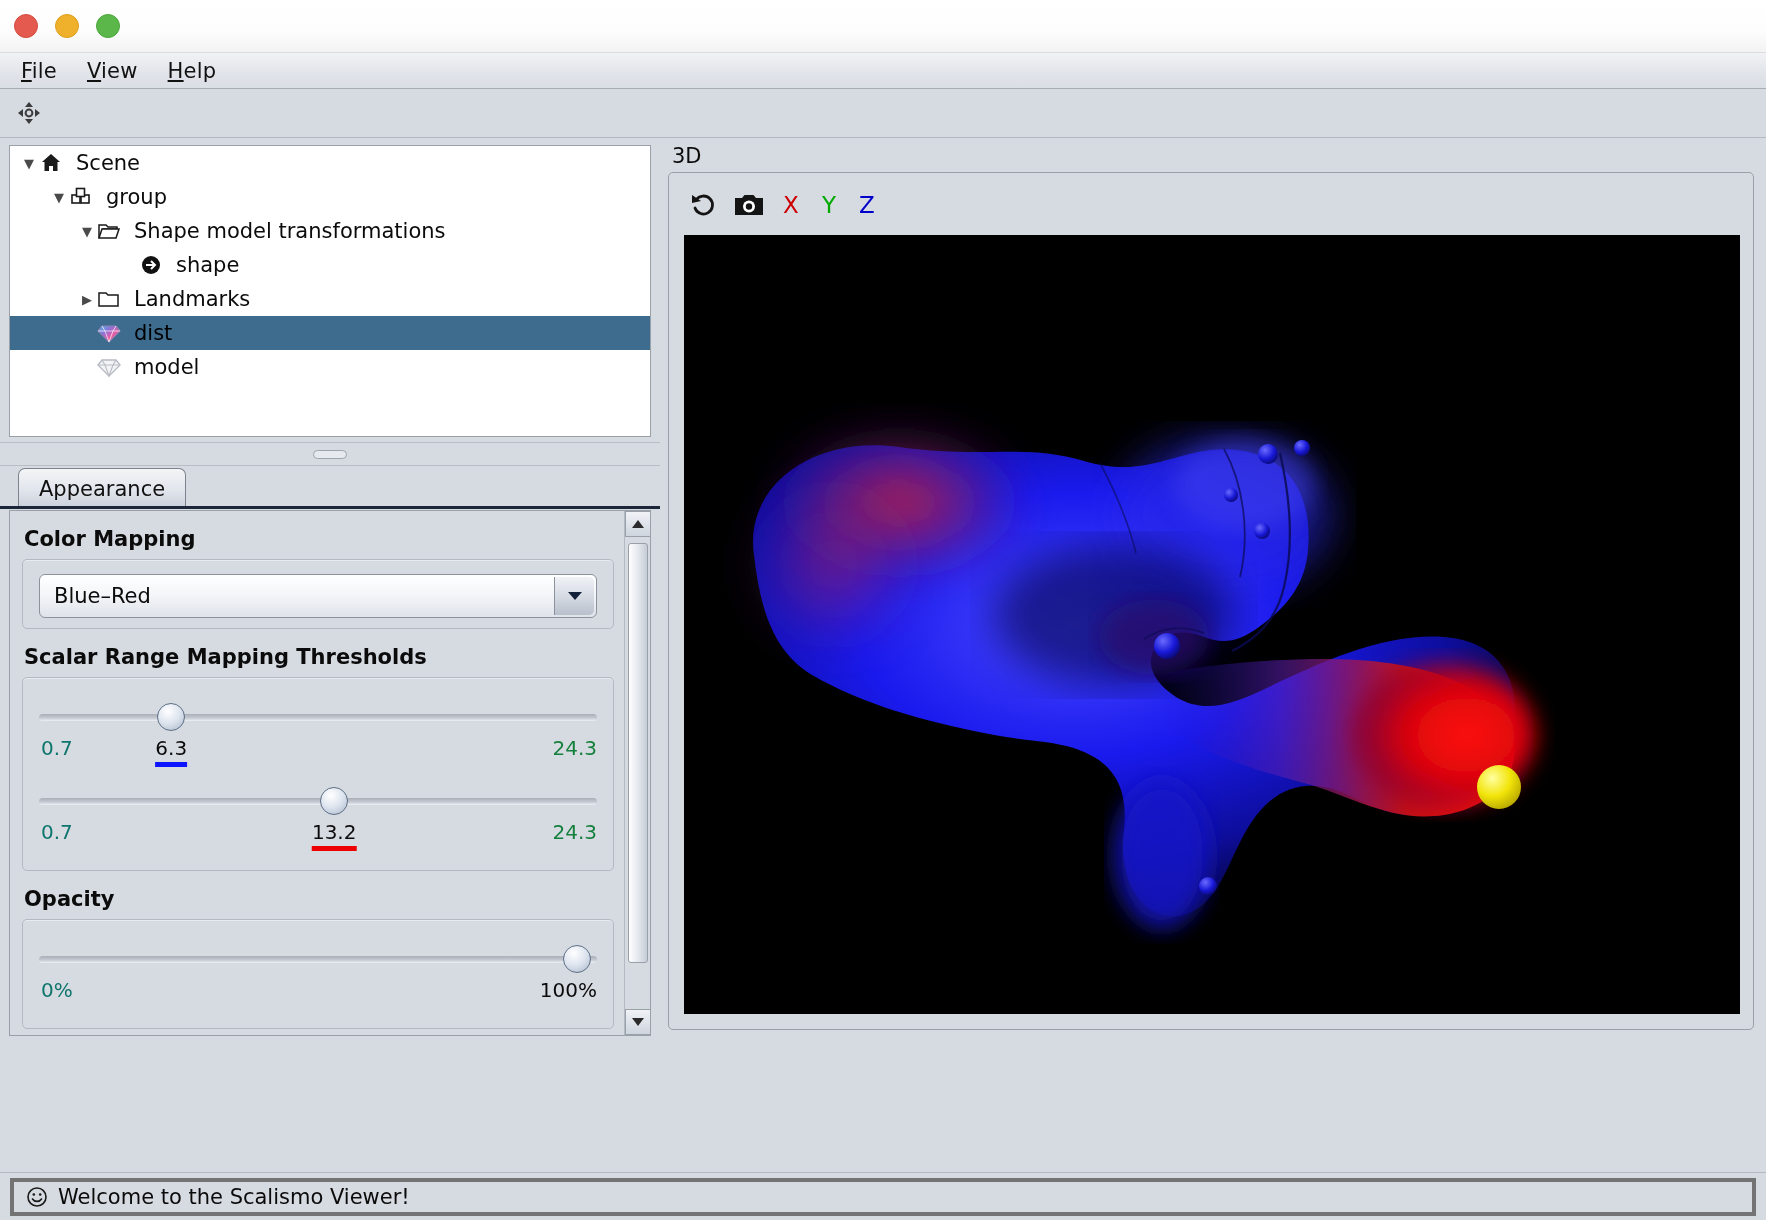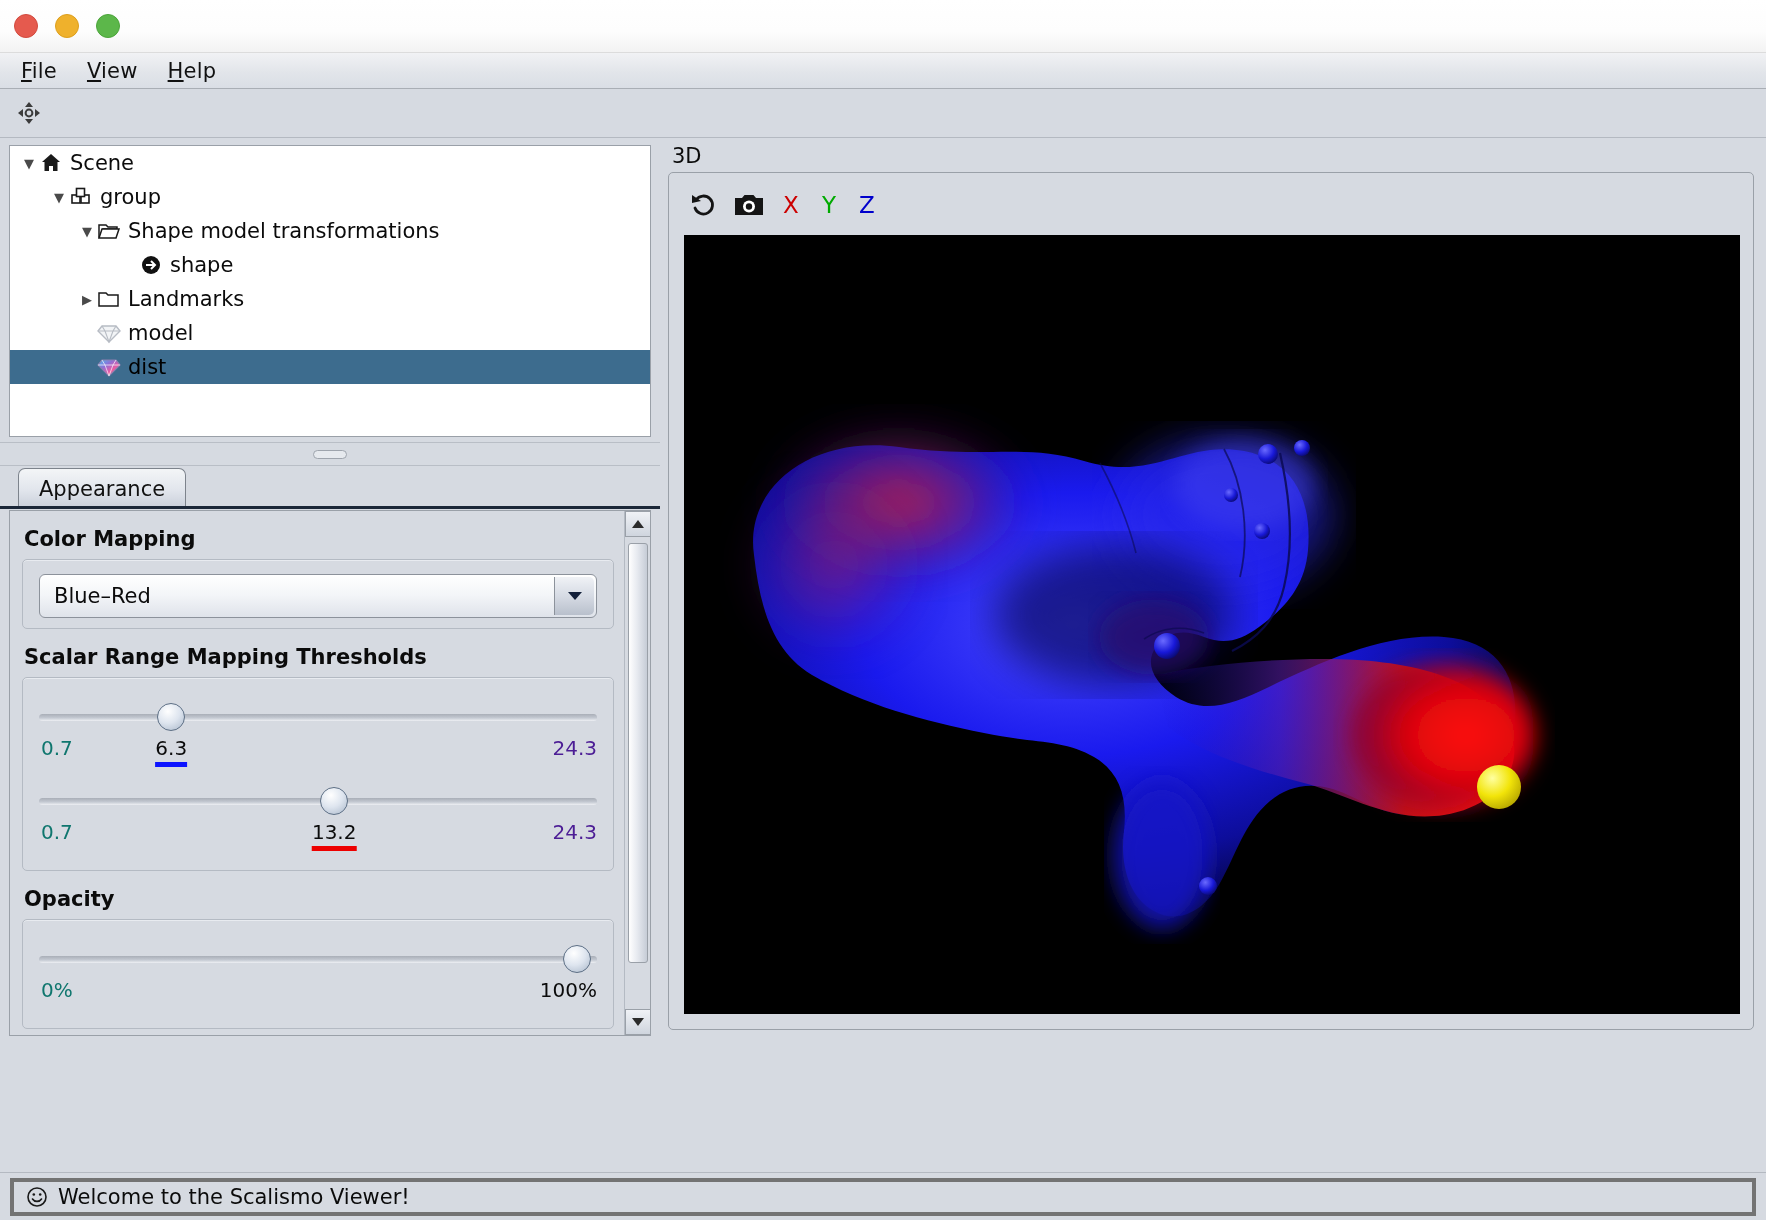--- a/index.html
+++ b/index.html
@@ -60,21 +60,21 @@
     font-size: 21px; color: #0b0b0b; padding-left: 10px; white-space: nowrap;
   }
   .tree-row.selected { background: #3d6c8e; color: #000; }
   .indent { display: inline-block; }
   .twisty {
     width: 18px; display: inline-block; text-align: center; font-size: 13px; color: #4a4a4a;
     flex: 0 0 18px;
   }
   .twisty.none { visibility: hidden; }
   .node-icon { width: 26px; flex: 0 0 26px; display: flex; align-items: center; justify-content: center; }
-  .node-label { margin-left: 6px; }
+  .node-label { margin-left: 12px; }
 
   
   .splitter {
     position: absolute; left: 0; top: 304px; width: 660px; height: 24px;
     background: #d6dae1;
     border-top: 1px solid #b9bec6; border-bottom: 1px solid #b9bec6;
     display: flex; align-items: center; justify-content: center;
   }
   .grip {
     width: 34px; height: 9px; border-radius: 6px;
@@ -143,21 +143,21 @@
     position: absolute; top: 3px; width: 28px; height: 28px; margin-left: -14px;
     border-radius: 50%;
     background: radial-gradient(circle at 38% 28%, #ffffff 0%, #dee5ef 48%, #a9b7c9 100%);
     border: 1px solid #5d6f85;
   }
   .slider-labels {
     position: relative; height: 40px; font-size: 20px;
   }
   .lab { position: absolute; top: 0; white-space: nowrap; }
   .lab.min { left: 2px; color: #0f766e; }
-  .lab.max { right: 0; color: #4c1d95; }
+  .lab.max { right: 0; color: #15803d; }
   .lab.cur { color: #0b0b0b; transform: translateX(-50%); }
   .lab.cur .u-blue { display: block; height: 5px; background: #0d14ff; margin-top: 2px; }
   .lab.cur .u-red { display: block; height: 5px; background: #ed0000; margin-top: 2px; }
   .lab.max.strong { color: #0b0b0b; }
 
   
   .vscroll {
     position: absolute; right: 0; top: 0; width: 26px; height: 100%;
     background: #d6dae1; border-left: 1px solid #b4bac3;
   }
@@ -300,52 +300,52 @@
 
     <div class="tree-row">
       <span class="indent" style="width:58px"></span>
       <span class="twisty">▶</span>
       <span class="node-icon">
         <svg width="24" height="20" viewBox="0 0 24 20">
             <path d="M2 4 h7 l2 2 h10 v11 h-19 z" fill="#fff" stroke="#1a1a1a" stroke-width="1.5"></path>
           </svg>
       </span>
       <span class="node-label">Landmarks</span>
-    </div>
-
-    <div class="tree-row">
-      <span class="indent" style="width:58px"></span>
-      <span class="twisty none">▼</span>
-      <span class="node-icon">
-        <svg width="24" height="22" viewBox="0 0 24 22">
-            <path d="M5 4 h14 l4 5 l-11 11 l-11 -11 z" fill="#f2f4f6" stroke="#b7bcc4" stroke-width="1.4"></path>
-            <path d="M1 9 h22 M5 4 l3 5 l4 11 l4 -11 l3 -5" fill="none" stroke="#b7bcc4" stroke-width="1.1"></path>
-          </svg>
-      </span>
-      <span class="node-label">model</span>
     </div>
 
     <div class="tree-row selected">
       <span class="indent" style="width:58px"></span>
       <span class="twisty none">▼</span>
       <span class="node-icon">
         <svg width="24" height="22" viewBox="0 0 24 22">
           <defs>
             <linearGradient id="dg" x1="0" y1="0" x2="1" y2="1">
               <stop offset="0%" stop-color="#49c2f0"></stop>
               <stop offset="35%" stop-color="#8e6fd6"></stop>
               <stop offset="65%" stop-color="#f05aa0"></stop>
               <stop offset="100%" stop-color="#6fd67e"></stop>
             </linearGradient>
           </defs>
           <path d="M5 4 h14 l4 5 l-11 11 l-11 -11 z" fill="url(#dg)" stroke="#8b7fb0" stroke-width="1.2"></path>
           <path d="M1 9 h22 M5 4 l3 5 l4 11 l4 -11 l3 -5" fill="none" stroke="#ffffff" stroke-width="0.9" opacity="0.75"></path>
         </svg>
       </span>
       <span class="node-label">dist</span>
+    </div>
+
+    <div class="tree-row">
+      <span class="indent" style="width:58px"></span>
+      <span class="twisty none">▼</span>
+      <span class="node-icon">
+        <svg width="24" height="22" viewBox="0 0 24 22">
+            <path d="M5 4 h14 l4 5 l-11 11 l-11 -11 z" fill="#f2f4f6" stroke="#b7bcc4" stroke-width="1.4"></path>
+            <path d="M1 9 h22 M5 4 l3 5 l4 11 l4 -11 l3 -5" fill="none" stroke="#b7bcc4" stroke-width="1.1"></path>
+          </svg>
+      </span>
+      <span class="node-label">model</span>
     </div>
   </div>
 
   <div class="splitter">
     <div class="grip"></div>
   </div>
 
   <div class="tabstrip">
     <div class="tab">
       <span>Appearance</span>

